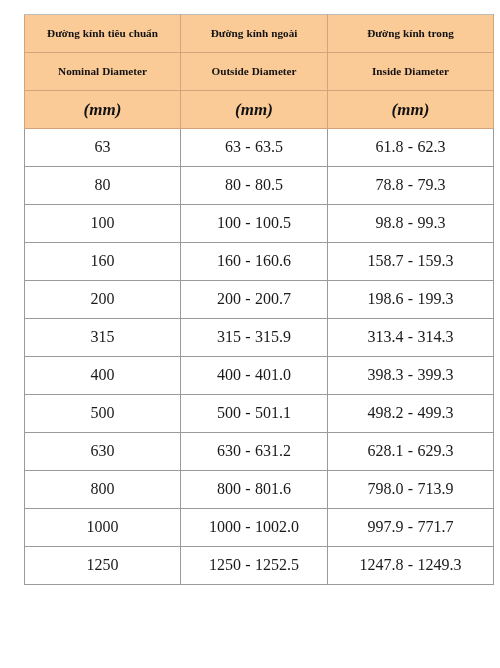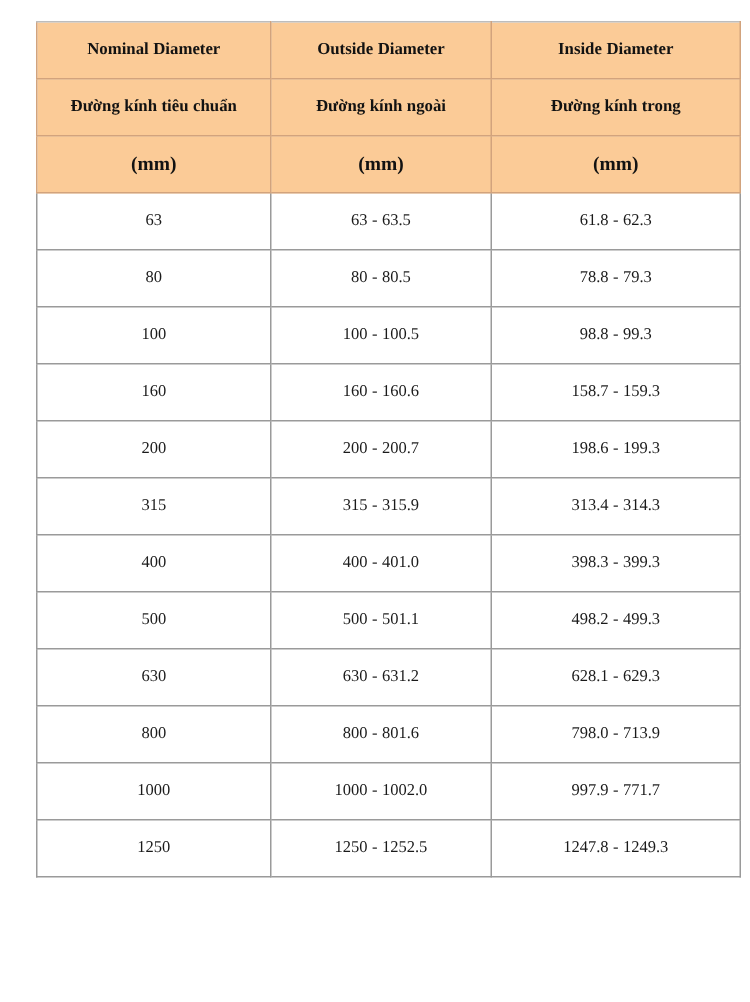--- a/index.html
+++ b/index.html
@@ -40,56 +40,57 @@
   
   table.spec-table thead th {
     background: #FBCB97;
     color: #121212;
     font-weight: bold;
     font-size: 11.2px;
     height: 37px;
     border: 1px solid #D2A37D;
   }
   table.spec-table thead tr.units-row th {
-    font-size: 13px;
+    font-size: 17px;
+    font-style: italic;
   }
   table.spec-table thead tr:first-child th {
     border-top: 1px solid #BDBDBD;
   }
 
   
   table.spec-table tbody td {
     background: #ffffff;
     color: #1a1a1a;
-    font-size: 11px;
+    font-size: 16px;
     font-weight: normal;
     height: 37px;
     border: 1px solid #9a9a9a;
   }
 </style>
 </head>
 <body>
 
 <div id="spec-table-wrap">
   <table class="spec-table">
     <colgroup>
       <col class="c-nominal">
       <col class="c-outside">
       <col class="c-inside">
     </colgroup>
     <thead>
       <tr>
+        <th>Đường kính tiêu chuẩn</th>
+        <th>Đường kính ngoài</th>
+        <th>Đường kính trong</th>
+      </tr>
+      <tr>
         <th>Nominal Diameter</th>
         <th>Outside Diameter</th>
         <th>Inside Diameter</th>
-      </tr>
-      <tr>
-        <th>Đường kính tiêu chuẩn</th>
-        <th>Đường kính ngoài</th>
-        <th>Đường kính trong</th>
       </tr>
       <tr class="units-row">
         <th>(mm)</th>
         <th>(mm)</th>
         <th>(mm)</th>
       </tr>
     </thead>
     <tbody>
       <tr>
         <td>63</td>

